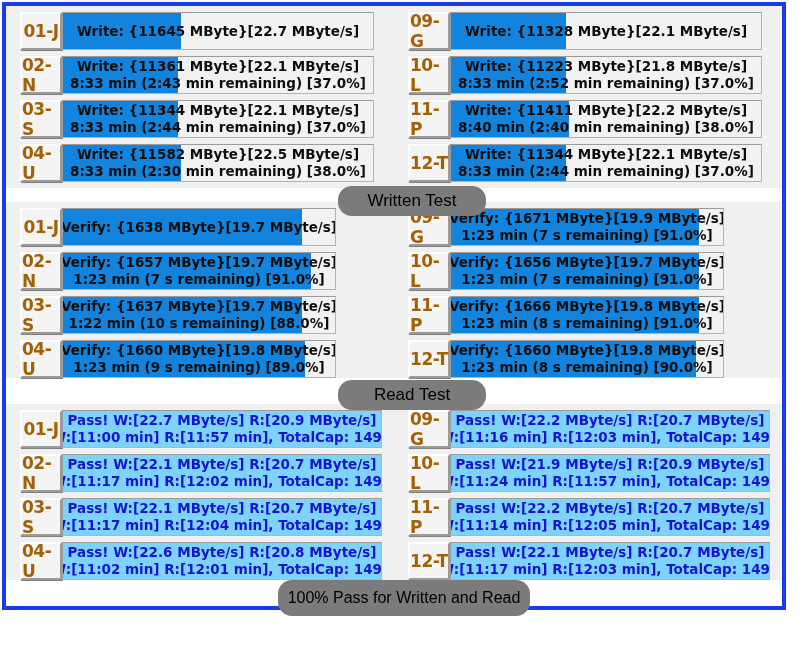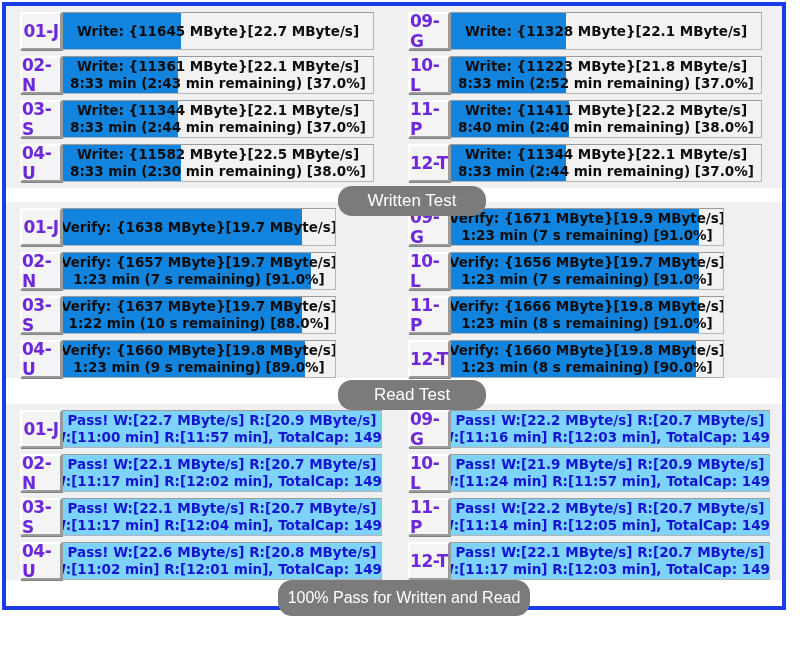--- a/index.html
+++ b/index.html
@@ -33,21 +33,21 @@
   .chip{
     flex:0 0 auto;
     width:42px; height:38px;
     margin-left:14px;
     background:#f4f4f4;
     border:2px solid #9a9a9a;
     border-top-color:#ffffff; border-left-color:#ffffff;
     box-shadow:1px 1px 0 #808080;
     display:flex; align-items:center; justify-content:center;
     font-family:"DejaVu Sans",sans-serif;
-    font-weight:bold; font-size:17px; color:#6d28d9;
+    font-weight:bold; font-size:17px; color:#a16207;
     letter-spacing:-0.5px;
     box-sizing:border-box;
     user-select:none;
   }
 
   
   .bar{
     position:relative;
     flex:1 1 auto;
     height:38px;
@@ -101,21 +101,21 @@
     font-weight:bold; font-size:13.5px; line-height:17px;
     color:#1414cf; white-space:nowrap;
   }
   .passtext .l2{ margin-left:-2px; }
 
   
   .pill{
     position:absolute;
     background:#7b7b7b;
     border-radius:14px;
-    color:#ffffff;
+    color:#000000;
     font-family:"Liberation Sans",sans-serif;
     font-size:17px;
     display:flex; align-items:center; justify-content:center;
     z-index:20;
     white-space:nowrap;
   }
   #pill-written{ left:338px; top:186px; width:148px; height:30px; }
   #pill-read{    left:338px; top:380px; width:148px; height:30px; }
   #pill-final{   left:278px; top:580px; width:252px; height:36px; font-size:16px; }
 </style>

